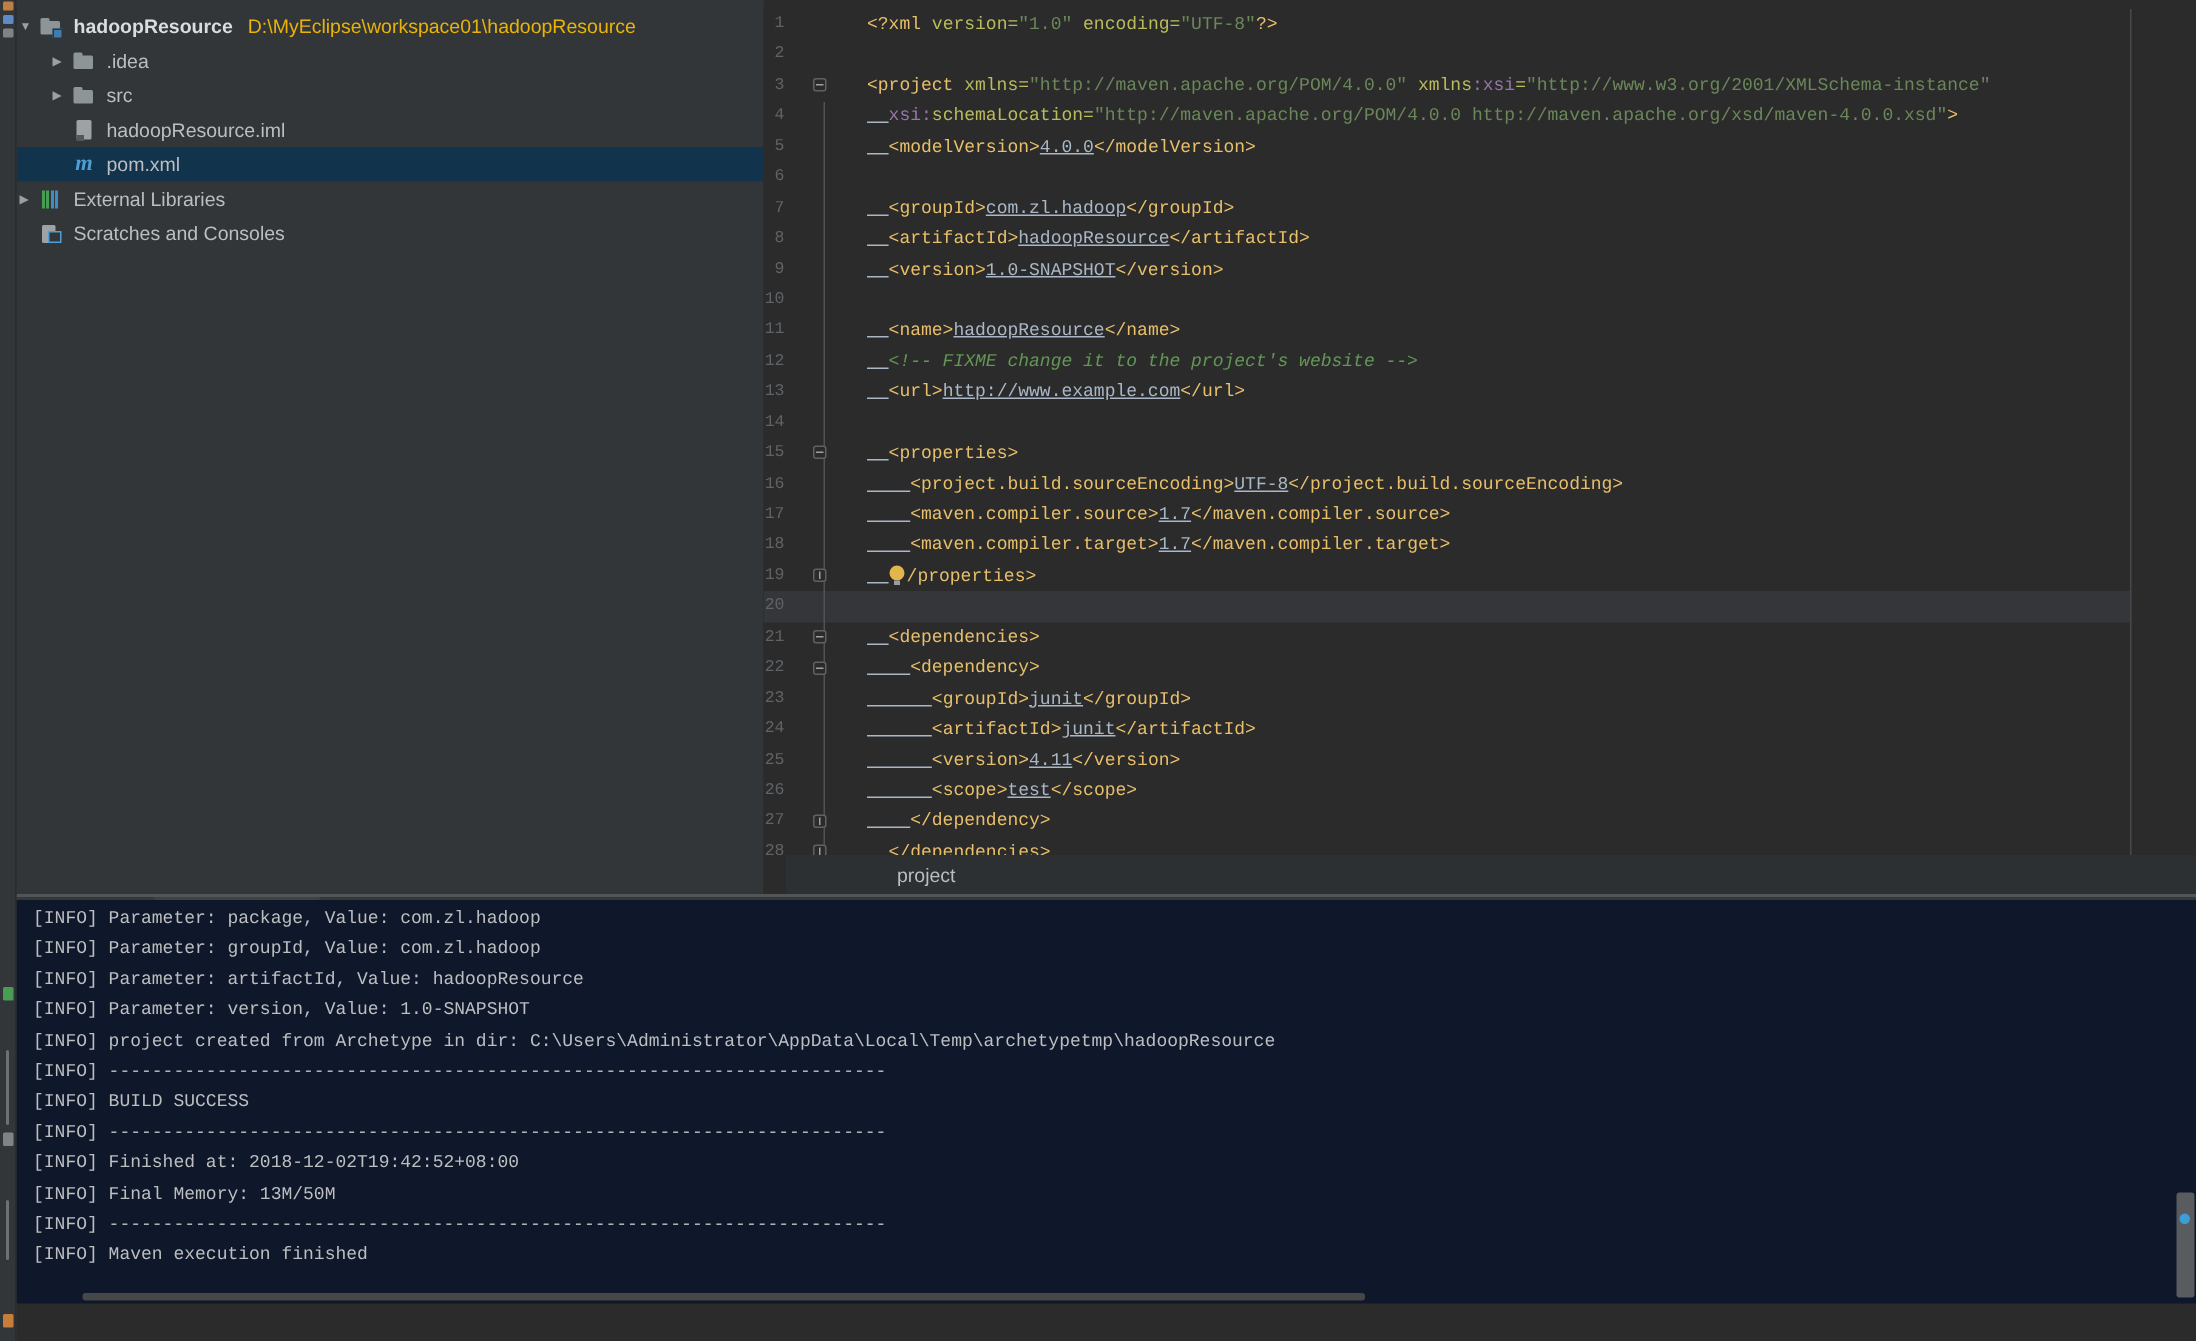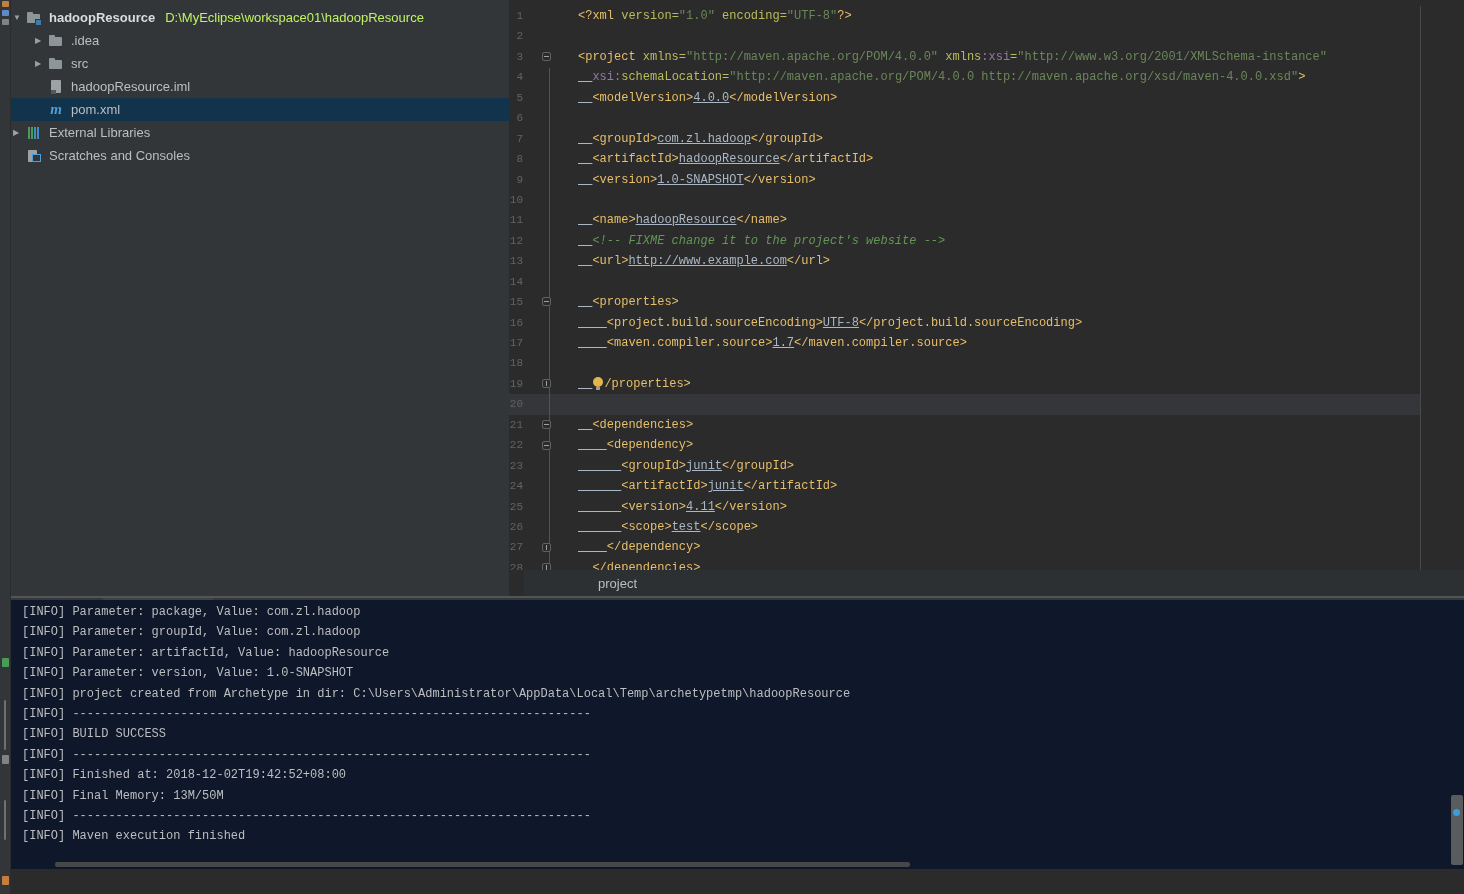--- a/index.html
+++ b/index.html
@@ -25,21 +25,21 @@
   .ic-folder::after{content:"";position:absolute;left:1px;top:2px;width:6px;height:3px;background:#8E9598;border-radius:1px 1px 0 0;}
   .ic-folder .badge{position:absolute;right:0;bottom:0;width:7px;height:7px;background:#3F7CAC;border:1px solid #333638;z-index:2;}
   .ic-file::before{content:"";position:absolute;left:3px;top:1px;width:10px;height:13px;background:#9DA2A4;border-radius:1px;}
   .ic-file::after{content:"";position:absolute;left:3px;bottom:1px;width:5px;height:4px;background:#54585A;}
   .ic-maven{color:#4E9FD6;font-family:"Liberation Serif",serif;font-style:italic;font-weight:bold;font-size:15px;line-height:15px;text-align:center;}
   .ic-lib::before{content:"";position:absolute;left:2px;top:2px;width:12px;height:12px;
     background:linear-gradient(90deg,#499C54 0 2px,transparent 2px 3px,#499C54 3px 5px,transparent 5px 6px,#3F8DC6 6px 8px,transparent 8px 9px,#3F8DC6 9px 11px,transparent 11px);}
   .ic-scratch::before{content:"";position:absolute;left:2px;top:2px;width:9px;height:12px;background:#9DA2A4;border-radius:1px;}
   .ic-scratch::after{content:"";position:absolute;right:1px;bottom:2px;width:7px;height:6px;background:#333638;border:1px solid #4E9FD6;}
   .root .nm{font-weight:bold;color:#DADCDD;margin-right:10px;}
-  .pth{color:#bef264;}
+  .pth{color:#eab308;}
 
   
   .editor{position:absolute;left:509px;top:0;width:955px;height:596px;background:#2B2B2B;}
   .code-area{position:absolute;left:0;top:6px;width:955px;height:564px;overflow:hidden;font-family:"Liberation Mono","DejaVu Sans Mono",monospace;font-size:12px;}
   .margin-guide{position:absolute;left:911px;top:0;height:564px;width:1px;background:#47494B;z-index:0;}
   .fold-connector{position:absolute;left:40px;top:62px;width:1px;height:502px;background:#505355;z-index:1;}
   .crow{position:relative;display:flex;height:20.45px;line-height:20.45px;white-space:pre;}
   .crow.caret-row{background:linear-gradient(90deg,#343639 0,#343639 911px,transparent 911px);gap:38px;}
   .ln{flex:0 0 14px;text-align:right;color:#606366;font-size:11px;}
   .fold{flex:0 0 18px;margin-left:14px;text-align:center;position:relative;z-index:2;}
@@ -148,21 +148,21 @@
           <div class="crow"><span class="ln">8</span><span class="fold"></span><span class="ct"><span class="tk-x">  </span><span class="tk-t">&lt;artifactId&gt;</span><span class="tk-x">hadoopResource</span><span class="tk-t">&lt;/artifactId&gt;</span></span></div>
           <div class="crow"><span class="ln">9</span><span class="fold"></span><span class="ct"><span class="tk-x">  </span><span class="tk-t">&lt;version&gt;</span><span class="tk-x">1.0-SNAPSHOT</span><span class="tk-t">&lt;/version&gt;</span></span></div>
           <div class="crow"><span class="ln">10</span><span class="fold"></span><span class="ct"></span></div>
           <div class="crow"><span class="ln">11</span><span class="fold"></span><span class="ct"><span class="tk-x">  </span><span class="tk-t">&lt;name&gt;</span><span class="tk-x">hadoopResource</span><span class="tk-t">&lt;/name&gt;</span></span></div>
           <div class="crow"><span class="ln">12</span><span class="fold"></span><span class="ct"><span class="tk-x">  </span><span class="tk-c">&lt;!-- FIXME change it to the project's website --&gt;</span></span></div>
           <div class="crow"><span class="ln">13</span><span class="fold"></span><span class="ct"><span class="tk-x">  </span><span class="tk-t">&lt;url&gt;</span><span class="tk-x">http://www.example.com</span><span class="tk-t">&lt;/url&gt;</span></span></div>
           <div class="crow"><span class="ln">14</span><span class="fold"></span><span class="ct"></span></div>
           <div class="crow"><span class="ln">15</span><span class="fold"><span class="fm fm-start"></span></span><span class="ct"><span class="tk-x">  </span><span class="tk-t">&lt;properties&gt;</span></span></div>
           <div class="crow"><span class="ln">16</span><span class="fold"></span><span class="ct"><span class="tk-x">    </span><span class="tk-t">&lt;project.build.sourceEncoding&gt;</span><span class="tk-x">UTF-8</span><span class="tk-t">&lt;/project.build.sourceEncoding&gt;</span></span></div>
           <div class="crow"><span class="ln">17</span><span class="fold"></span><span class="ct"><span class="tk-x">    </span><span class="tk-t">&lt;maven.compiler.source&gt;</span><span class="tk-x">1.7</span><span class="tk-t">&lt;/maven.compiler.source&gt;</span></span></div>
-          <div class="crow"><span class="ln">18</span><span class="fold"></span></div>
+          <div class="crow"><span class="ln">18</span><span class="fold"></span><span class="ct"><span class="tk-x">    </span><span class="tk-t">&lt;maven.compiler.target&gt;</span><span class="tk-x">1.7</span><span class="tk-t">&lt;/maven.compiler.target&gt;</span></span></div>
           <div class="crow"><span class="ln">19</span><span class="fold"><span class="fm fm-end"></span></span><span class="ct"><span class="tk-x">  </span><span class="bulb"></span><span class="tk-t">/properties&gt;</span></span></div>
           <div class="crow caret-row"><span class="ln">20</span><span class="fold"></span><span class="ct"></span></div>
           <div class="crow"><span class="ln">21</span><span class="fold"><span class="fm fm-start"></span></span><span class="ct"><span class="tk-x">  </span><span class="tk-t">&lt;dependencies&gt;</span></span></div>
           <div class="crow"><span class="ln">22</span><span class="fold"><span class="fm fm-start"></span></span><span class="ct"><span class="tk-x">    </span><span class="tk-t">&lt;dependency&gt;</span></span></div>
           <div class="crow"><span class="ln">23</span><span class="fold"></span><span class="ct"><span class="tk-x">      </span><span class="tk-t">&lt;groupId&gt;</span><span class="tk-x">junit</span><span class="tk-t">&lt;/groupId&gt;</span></span></div>
           <div class="crow"><span class="ln">24</span><span class="fold"></span><span class="ct"><span class="tk-x">      </span><span class="tk-t">&lt;artifactId&gt;</span><span class="tk-x">junit</span><span class="tk-t">&lt;/artifactId&gt;</span></span></div>
           <div class="crow"><span class="ln">25</span><span class="fold"></span><span class="ct"><span class="tk-x">      </span><span class="tk-t">&lt;version&gt;</span><span class="tk-x">4.11</span><span class="tk-t">&lt;/version&gt;</span></span></div>
           <div class="crow"><span class="ln">26</span><span class="fold"></span><span class="ct"><span class="tk-x">      </span><span class="tk-t">&lt;scope&gt;</span><span class="tk-x">test</span><span class="tk-t">&lt;/scope&gt;</span></span></div>
           <div class="crow"><span class="ln">27</span><span class="fold"><span class="fm fm-end"></span></span><span class="ct"><span class="tk-x">    </span><span class="tk-t">&lt;/dependency&gt;</span></span></div>
           <div class="crow"><span class="ln">28</span><span class="fold"><span class="fm fm-end"></span></span><span class="ct"><span class="tk-x">  </span><span class="tk-t">&lt;/dependencies&gt;</span></span></div>

